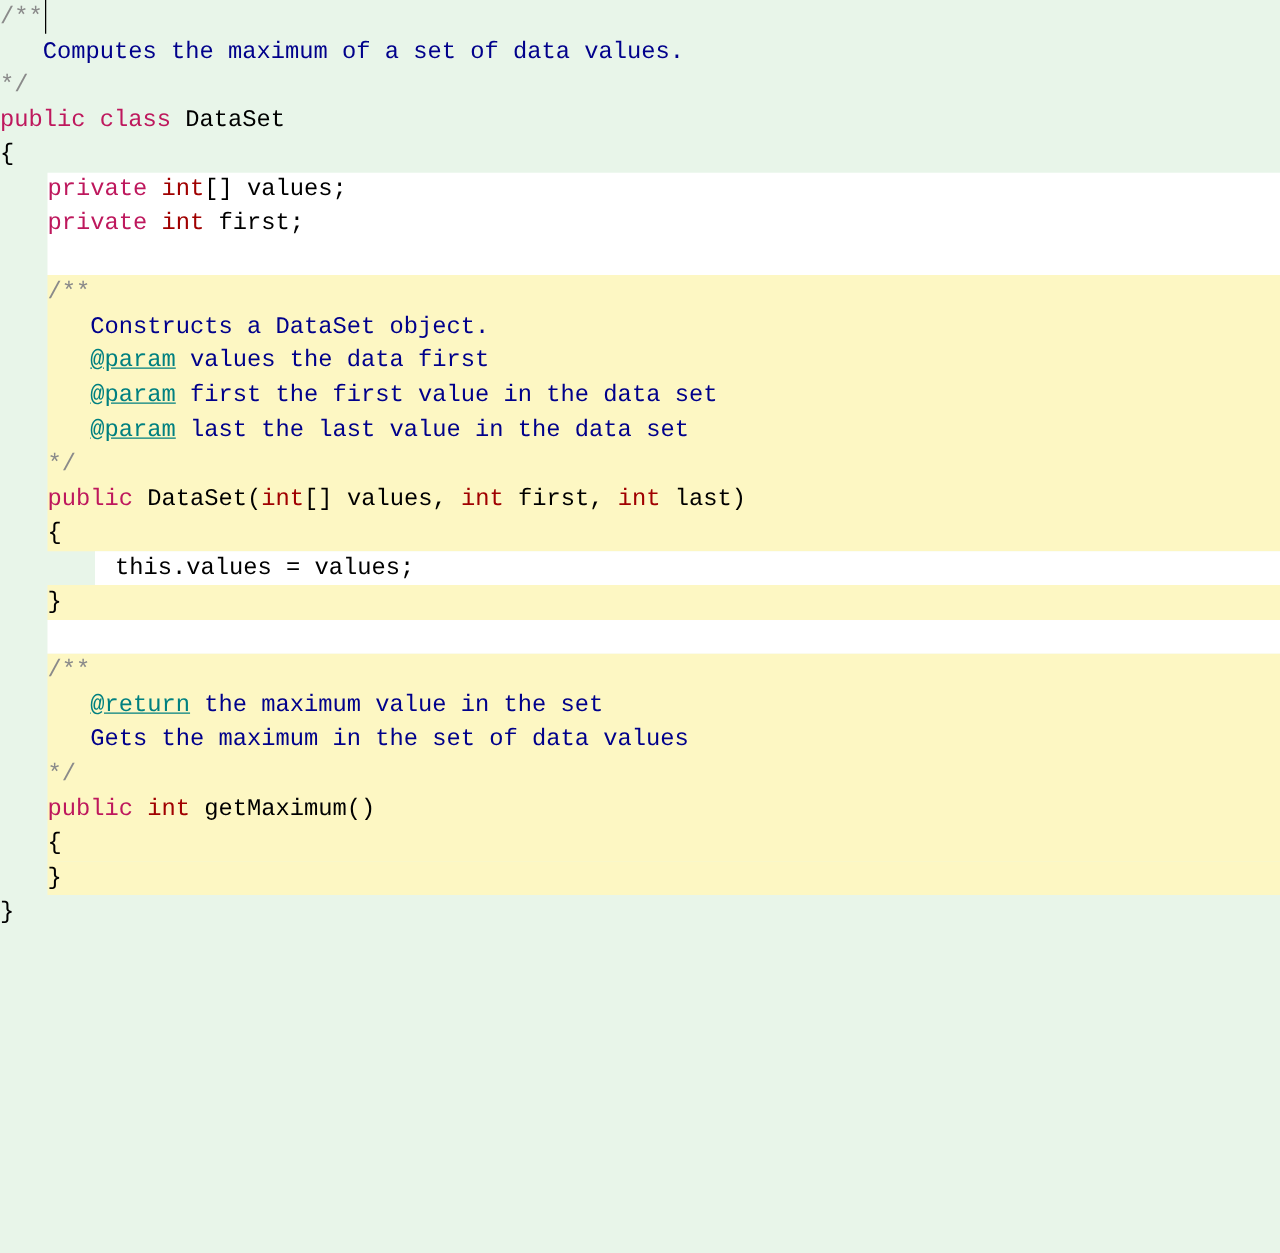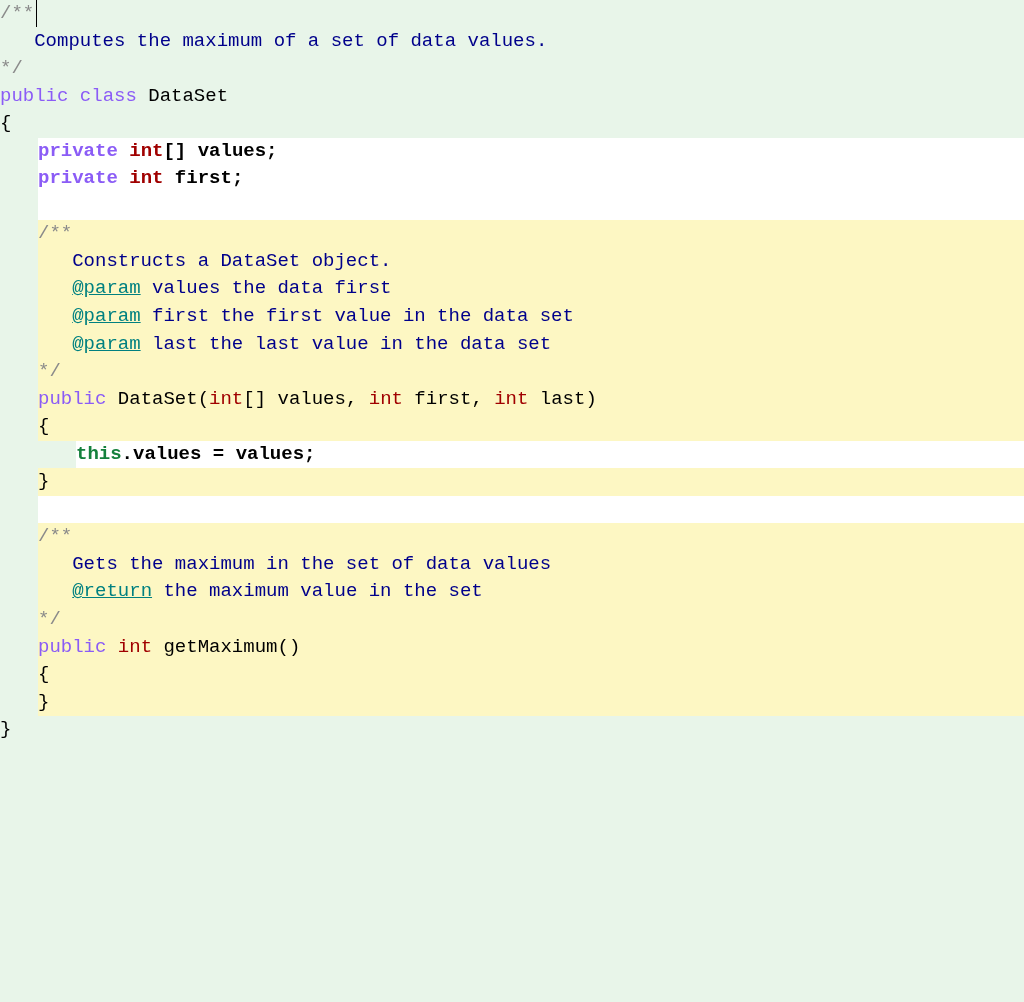--- a/index.html
+++ b/index.html
@@ -16,41 +16,41 @@
     padding: 0;
   }
   .line {
     white-space: pre;
     position: relative;
   }
   .pad0 { padding-left: 0px; }
 
   
   .bg-green { background: #e8f5e9; }
-  .bg-white { background: #ffffff; font-weight: bold; }
+  .bg-white { background: #ffffff; }
   .bg-yellow { background: #fdf7c3; }
 
   
   .inner-block {
     margin-left: 38px;
     margin-right: 0px;
   }
   .inner-block2 {
     margin-left: 76px;
     margin-right: 0px;
   }
 
   
   .cmt { color: #8a8a8a; }      
   .doc { color: #00008b; text-align: center; }      
   .tag { color: #008080; text-decoration: underline; }      
-  .kw  { color: #8b5cf6; }      
+  .kw  { color: #be185d; }      
   .typ { color: #a00000; }      
   .id  { color: #000000; }      
-  .this{ color: #15803d; }      
+  .this{ color: #000000; padding-left: 16px; }      
   .ph  { color: #9a9a9a; }      
   .punct{ color: #000000; }
 
   .cursor {
     position: absolute;
     left: 36px;
     top: 0;
     width: 1px;
     height: 1.4em;
     background: #000;
@@ -97,22 +97,22 @@
   <div class="inner-block bg-yellow">
     <div class="line pad0"><span class="punct">}</span></div>
   </div>
 
   <div class="inner-block bg-white">
     <div class="line pad0">&nbsp;</div>
   </div>
 
   <div class="inner-block bg-yellow">
     <div class="line pad0"><span class="cmt">/**</span></div>
+    <div class="line pad0"><span class="doc">   </span><span class="tag">@return</span><span class="doc"> the maximum value in the set</span></div>
     <div class="line pad0"><span class="doc">   Gets the maximum in the set of data values</span></div>
-    <div class="line pad0"><span class="doc">   </span><span class="tag">@return</span><span class="doc"> the maximum value in the set</span></div>
     <div class="line pad0"><span class="cmt">*/</span></div>
     <div class="line pad0"><span class="kw">public</span> <span class="typ">int</span> <span class="id">getMaximum</span><span class="punct">()</span></div>
     <div class="line pad0"><span class="punct">{</span></div>
   </div>
 
 
   <div class="inner-block bg-yellow">
     <div class="line pad0"><span class="punct">}</span></div>
   </div>
 

